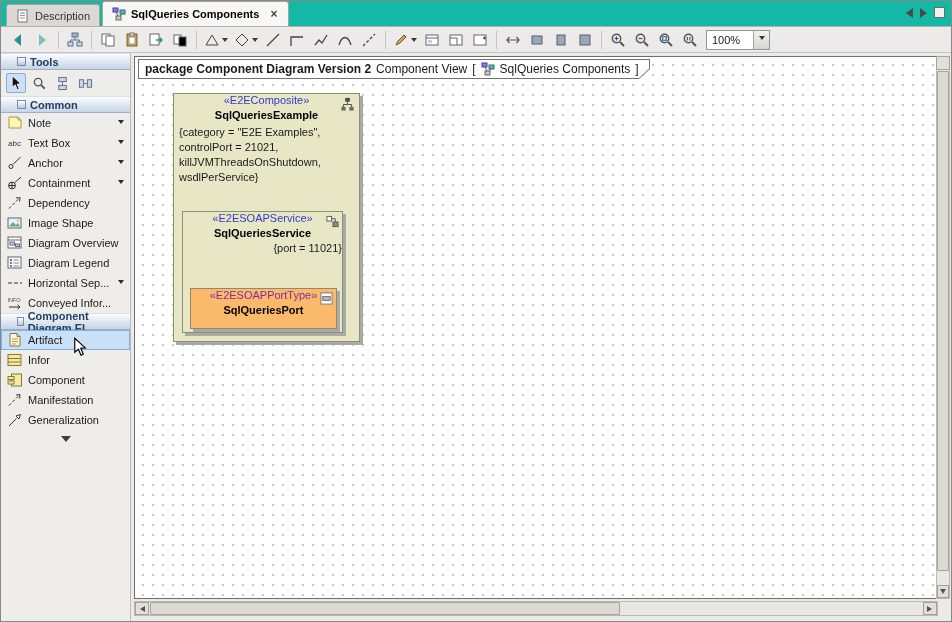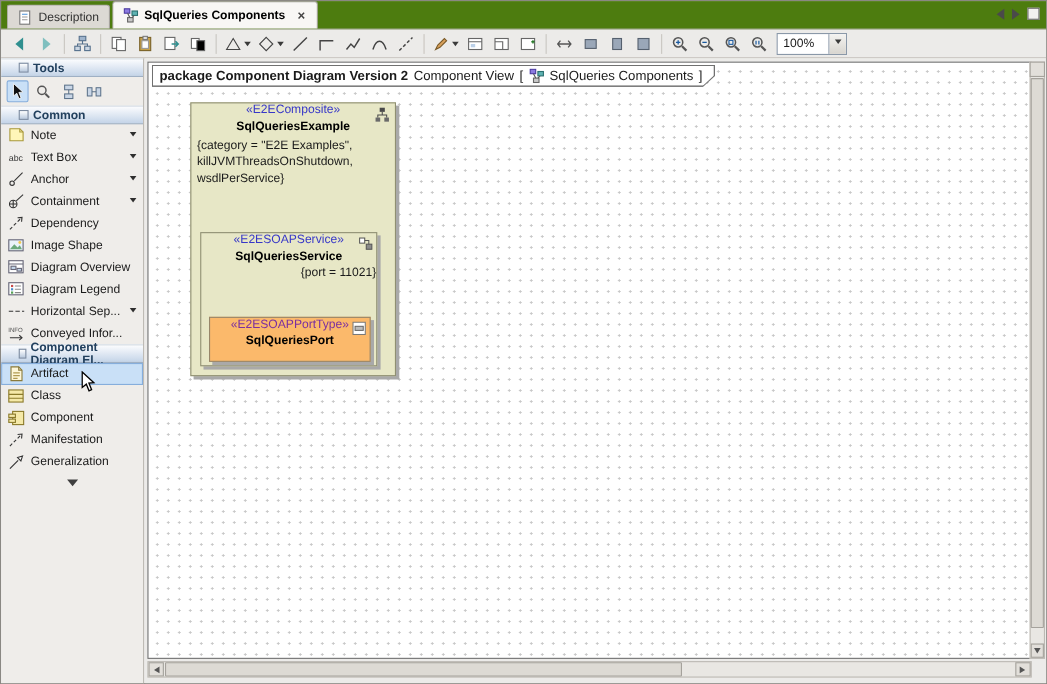--- a/index.html
+++ b/index.html
@@ -5,21 +5,21 @@
   :root{
     --composite-fill:#E7E7C6; --port-type-fill:#FBB96B;
     --stereotype-blue:#3737C8; --stereotype-purple:#7B2FA0;
     --selection-fill:#C9E0F7; --selection-border:#86AEDC; --shadow:#A9A9A9;
   }
   *{box-sizing:border-box;margin:0;padding:0;}
   body{width:952px;height:622px;font-family:"Liberation Sans",sans-serif;font-size:11px;color:#1a1a1a;background:#ECEBE9;overflow:hidden;}
   .app{position:relative;width:952px;height:622px;background:#ECEBE9;border:1px solid #8A8883;}
 
   
-  .tabbar{position:absolute;left:0;top:0;right:0;height:26px;background:#4d7c0f;border-bottom:1px solid #B5B2AD;display:flex;align-items:flex-end;padding-left:5px;}
+  .tabbar{position:absolute;left:0;top:0;right:0;height:26px;background:#14b8a6;border-bottom:1px solid #B5B2AD;display:flex;align-items:flex-end;padding-left:5px;}
   .tab{display:flex;align-items:center;gap:5px;height:22px;padding:0 9px;margin-right:2px;border:1px solid #A5A29D;border-bottom:none;border-radius:3px 3px 0 0;background:#DCD9D4;color:#333;}
   .tab.active{background:#F8F7F5;height:25px;font-weight:bold;color:#000;}
   .tab .close{margin-left:4px;font-weight:bold;color:#444;font-size:12px;line-height:10px;padding:0 2px;}
   .tab-controls{position:absolute;right:6px;top:6px;display:flex;align-items:center;gap:7px;}
   .tri-l,.tri-r{width:0;height:0;border:5px solid transparent;}
   .tri-l{border-right:7px solid #4a4a4a;border-left:none;}
   .tri-r{border-left:7px solid #4a4a4a;border-right:none;}
   .mini-box{width:11px;height:11px;border:1px solid #6a6a6a;background:#F2F1EF;}
 
   
@@ -452,21 +452,21 @@
       <span class="pal-label">Artifact</span>
     </div>
     <div class="pal-item">
       <span class="ic">
           <svg width="16" height="16" viewBox="0 0 16 16">
             <rect x="1" y="2.5" width="13" height="11" fill="#F5E9A8" stroke="#8a7a2a"></rect>
             <line x1="1" y1="6.5" x2="14" y2="6.5" stroke="#8a7a2a"></line>
             <line x1="1" y1="10" x2="14" y2="10" stroke="#8a7a2a"></line>
           </svg>
         </span>
-      <span class="pal-label">Class</span>
+      <span class="pal-label">Infor</span>
     </div>
     <div class="pal-item">
       <span class="ic">
           <svg width="16" height="16" viewBox="0 0 16 16">
             <rect x="4.5" y="2" width="10" height="12" fill="#F5E9A8" stroke="#8a7a2a"></rect>
             <rect x="1" y="4.5" width="6" height="3" fill="#F5E9A8" stroke="#8a7a2a"></rect>
             <rect x="1" y="9" width="6" height="3" fill="#F5E9A8" stroke="#8a7a2a"></rect>
           </svg>
         </span>
       <span class="pal-label">Component</span>
@@ -522,20 +522,21 @@
               <rect x="5.5" y="1" width="5" height="4" fill="#4a4a4a"></rect>
               <rect x="1.5" y="10.5" width="4.5" height="4" fill="#6a6a6a"></rect>
               <rect x="10" y="10.5" width="4.5" height="4" fill="#6a6a6a"></rect>
               <path d="M8 5 V8 M8 8 H3.7 V10.5 M8 8 H12.3 V10.5" stroke="#4a4a4a" fill="none"></path>
             </svg>
         </span>
         <span class="st st-blue">«E2EComposite»</span>
         <span class="nm">SqlQueriesExample</span>
         <div class="tv">
           <div>{category = "E2E Examples",</div>
+          <div>controlPort = 21021,</div>
           <div>killJVMThreadsOnShutdown,</div>
           <div>wsdlPerService}</div>
         </div>
 
         <div class="uml-box box-service">
           <span class="box-icon" style="right:3px;">
             <svg width="13" height="13" viewBox="0 0 14 14">
                 <rect x="1" y="1.5" width="5" height="5" fill="#fff" stroke="#555"></rect>
                 <rect x="7.5" y="7.5" width="5.5" height="5" fill="#8a8a8a" stroke="#555"></rect>
                 <path d="M6 4 H10 V7.5" stroke="#555" fill="none"></path>

